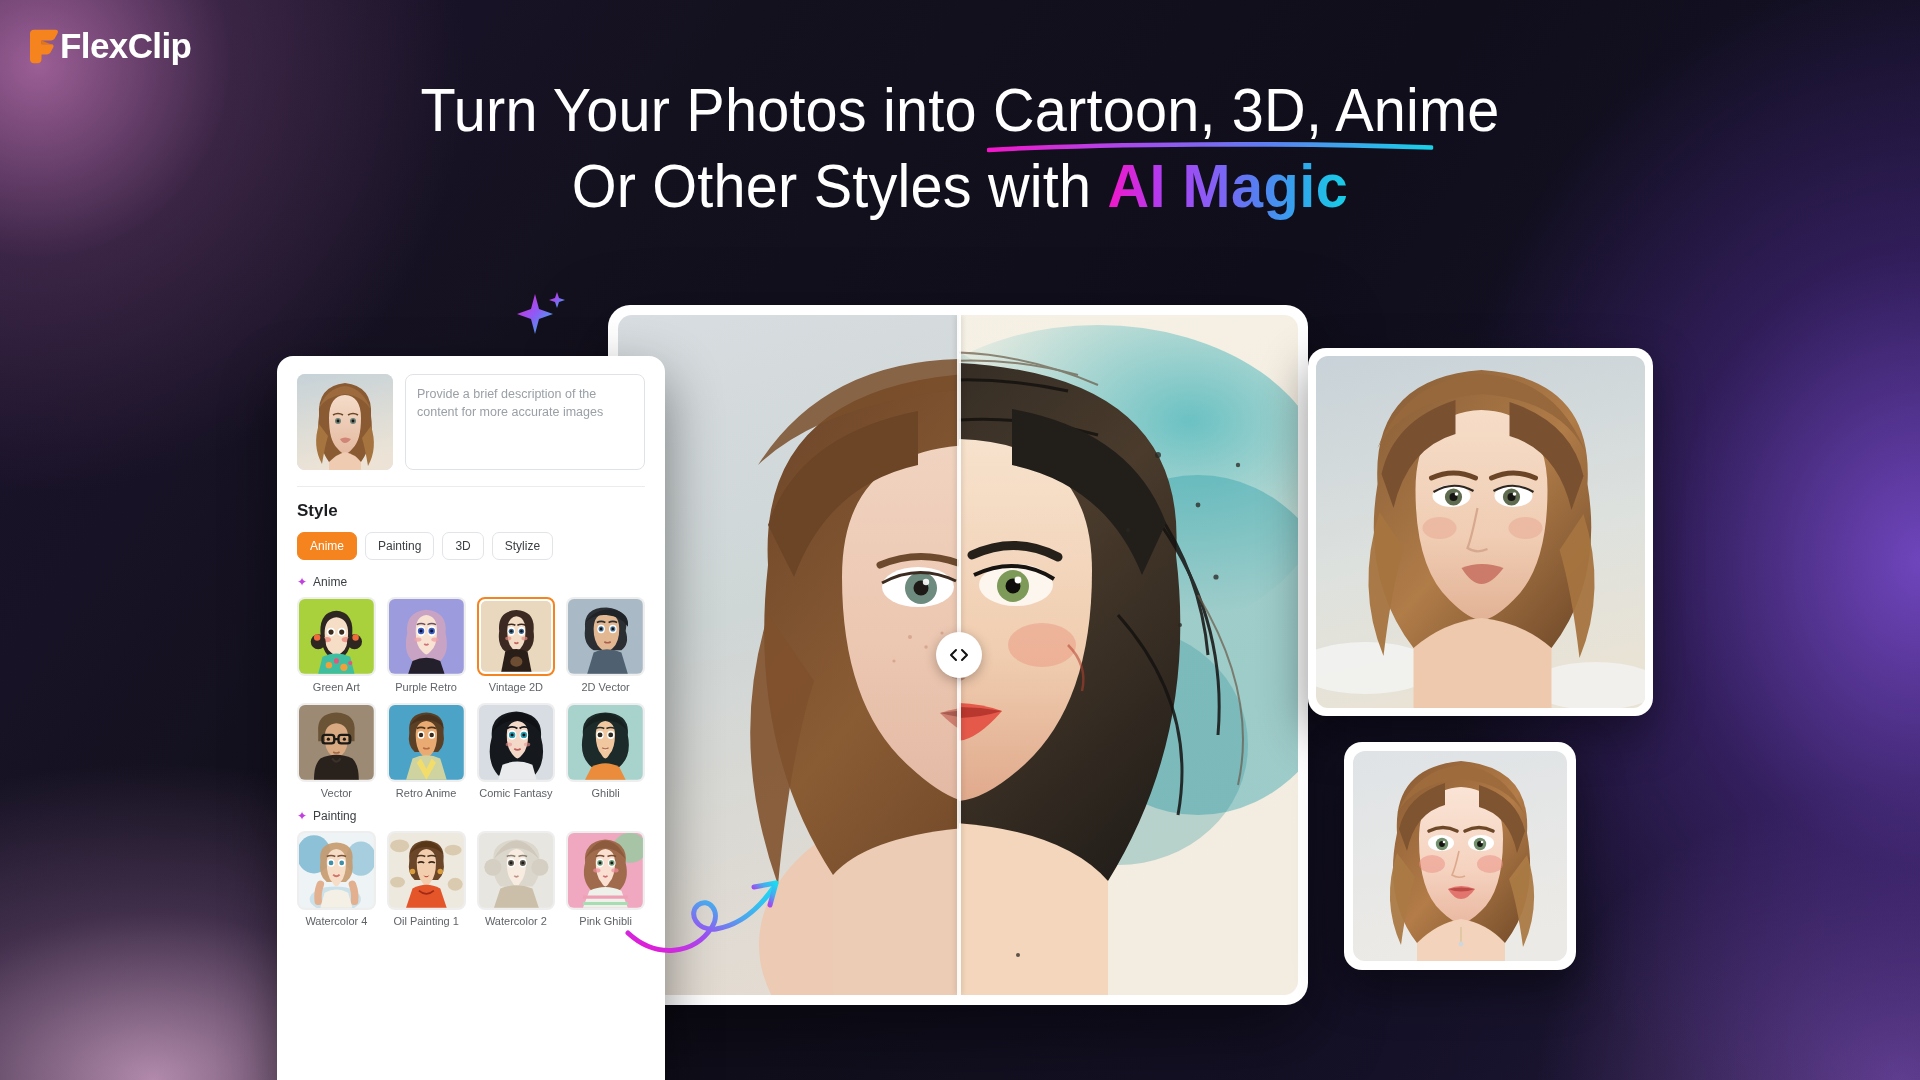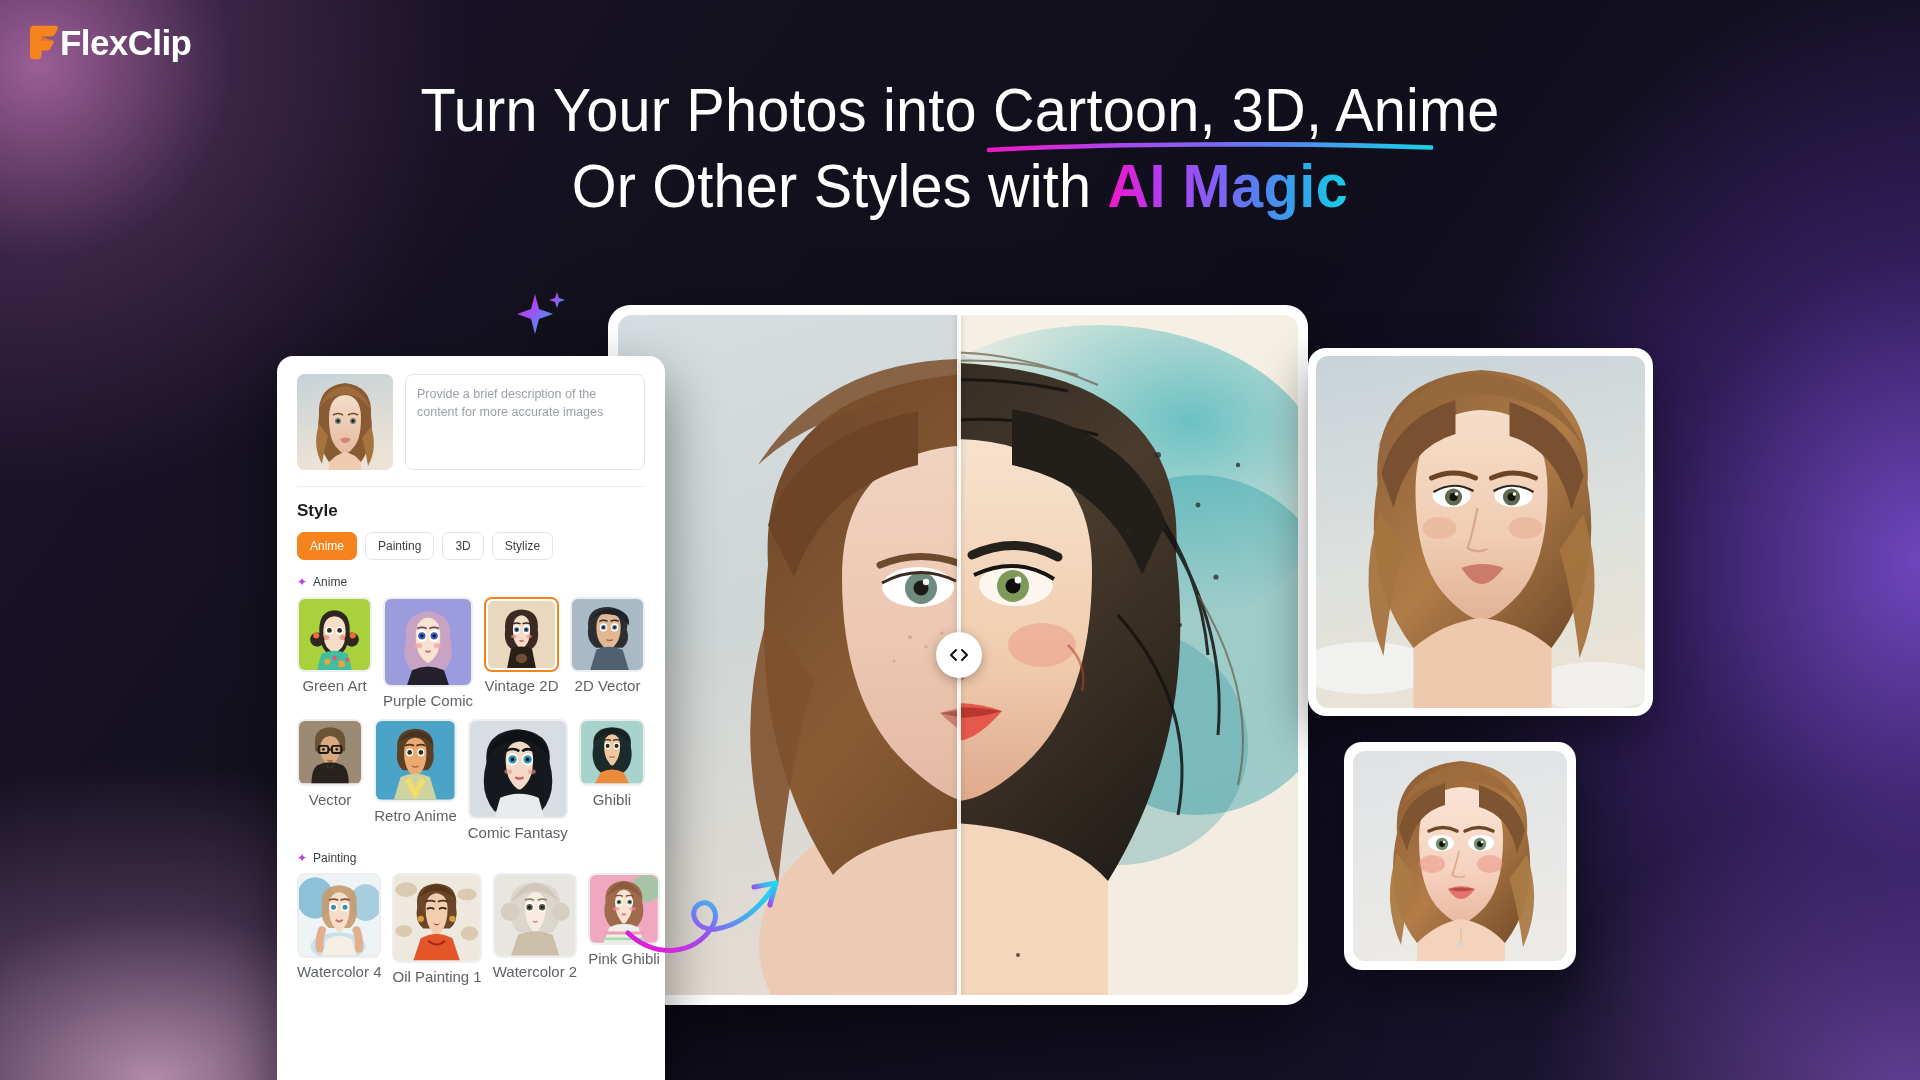--- a/index.html
+++ b/index.html
@@ -17,22 +17,22 @@
       radial-gradient(circle at 2% 6%, rgba(178,108,168,0.85) 0%, rgba(120,70,120,0.35) 9%, rgba(20,16,34,0) 20%),
       radial-gradient(ellipse 680px 440px at 8% 100%, rgba(206,160,196,0.85) 0%, rgba(120,84,130,0.45) 38%, rgba(20,16,34,0) 72%),
       radial-gradient(ellipse 620px 760px at 100% 52%, rgba(116,72,196,0.95) 0%, rgba(72,40,132,0.55) 40%, rgba(20,16,34,0) 78%),
       radial-gradient(ellipse 520px 420px at 99% 100%, rgba(150,96,214,0.55) 0%, rgba(20,16,34,0) 70%),
       linear-gradient(125deg, #1d1430 0%, #14111f 28%, #100e1b 55%, #151128 80%, #241a3d 100%);
     overflow: hidden;
   }
 
   
   #logo {
-    position: absolute; left: 26px; top: 20px;
-    display: flex; align-items: center; gap: 2px;
+    position: absolute; left: 26px; top: 28px;
+    display: flex; align-items: flex-start; gap: 2px;
     height: 44px;
   }
   #logo .mark { width: 34px; height: 36px; display:block; }
   #logo .wordmark {
     color: #ffffff; font-size: 35px; letter-spacing: -0.6px;
     font-weight: 700; line-height: 1; margin-left: -2px;
     font-family: "Liberation Sans", sans-serif;
   }
 
   
@@ -134,21 +134,21 @@
   .group-head .star { color: #c13fe0; font-size: 12px; line-height: 1; }
   .style-grid { display: grid; grid-template-columns: repeat(4, 1fr); gap: 11px; margin-bottom: 10px; }
   .style-card { width: 100%; cursor: pointer; }
   .style-thumb {
     width: 100%; aspect-ratio: 1/1; border-radius: 8px; overflow: hidden;
     border: 2px solid transparent; background: #eee;
   }
   .style-card.selected .style-thumb { border-color: #F5841F; padding: 2px; background: #fff; }
   .style-card.selected .style-thumb > svg { border-radius: 5px; }
   .style-label {
-    margin-top: 5px; text-align: center; font-size: 15px;
+    margin-top: 5px; text-align: center; font-size: 11px;
     color: #5f6368; white-space: nowrap; overflow: hidden; text-overflow: ellipsis;
   }
 
   
   .result-card {
     position: absolute; background: #fff; border-radius: 18px;
     box-shadow: 0 18px 48px rgba(0,0,0,0.45);
   }
   #result-top { left: 1308px; top: 348px; width: 345px; height: 368px; padding: 8px; }
   #result-bottom { left: 1344px; top: 742px; width: 232px; height: 228px; padding: 9px; }
@@ -547,21 +547,21 @@
             <circle cx="30" cy="30" r="1.4" fill="#14122a"></circle>
               <circle cx="40" cy="30" r="1.4" fill="#14122a"></circle>
             <path d="M26 24 Q30 22 34 24" stroke="#6b4f64" stroke-width="1.4" fill="none"></path>
             <path d="M36 24 Q40 22 44 24" stroke="#6b4f64" stroke-width="1.4" fill="none"></path>
             <ellipse cx="27" cy="38" rx="3.4" ry="2" fill="#f0a3a8" opacity="0.8"></ellipse>
             <ellipse cx="43" cy="38" rx="3.4" ry="2" fill="#f0a3a8" opacity="0.8"></ellipse>
             <path d="M33 42 Q35 44 37 42" stroke="#d2707c" stroke-width="1.6" fill="none"></path>
             <path d="M22 58 Q35 52 48 58 L52 70 L18 70 Z" fill="#23202c"></path>
           </svg>
         </div>
-        <div class="style-label">Purple Comic</div>
+        <div class="style-label">Purple Retro</div>
       </div>
 
       <div class="style-card selected">
         <div class="style-thumb">
           <svg viewBox="0 0 70 70" width="100%" height="100%">
             <rect width="70" height="70" fill="#e9d8bd"></rect>
             <path d="M18 30 Q16 10 35 9 Q54 10 52 30 Q54 44 46 50 L24 50 Q16 44 18 30 Z" fill="#3c2a22"></path>
             <path d="M26 30 Q26 16 35 15 Q44 16 44 30 Q44 42 39 47 Q36 50 35 50 Q34 50 31 47 Q26 42 26 30 Z" fill="#f3ddc6"></path>
             <ellipse cx="30" cy="30" rx="3.6" ry="4.4" fill="#fff"></ellipse>
               <ellipse cx="40" cy="30" rx="3.6" ry="4.4" fill="#fff"></ellipse>

